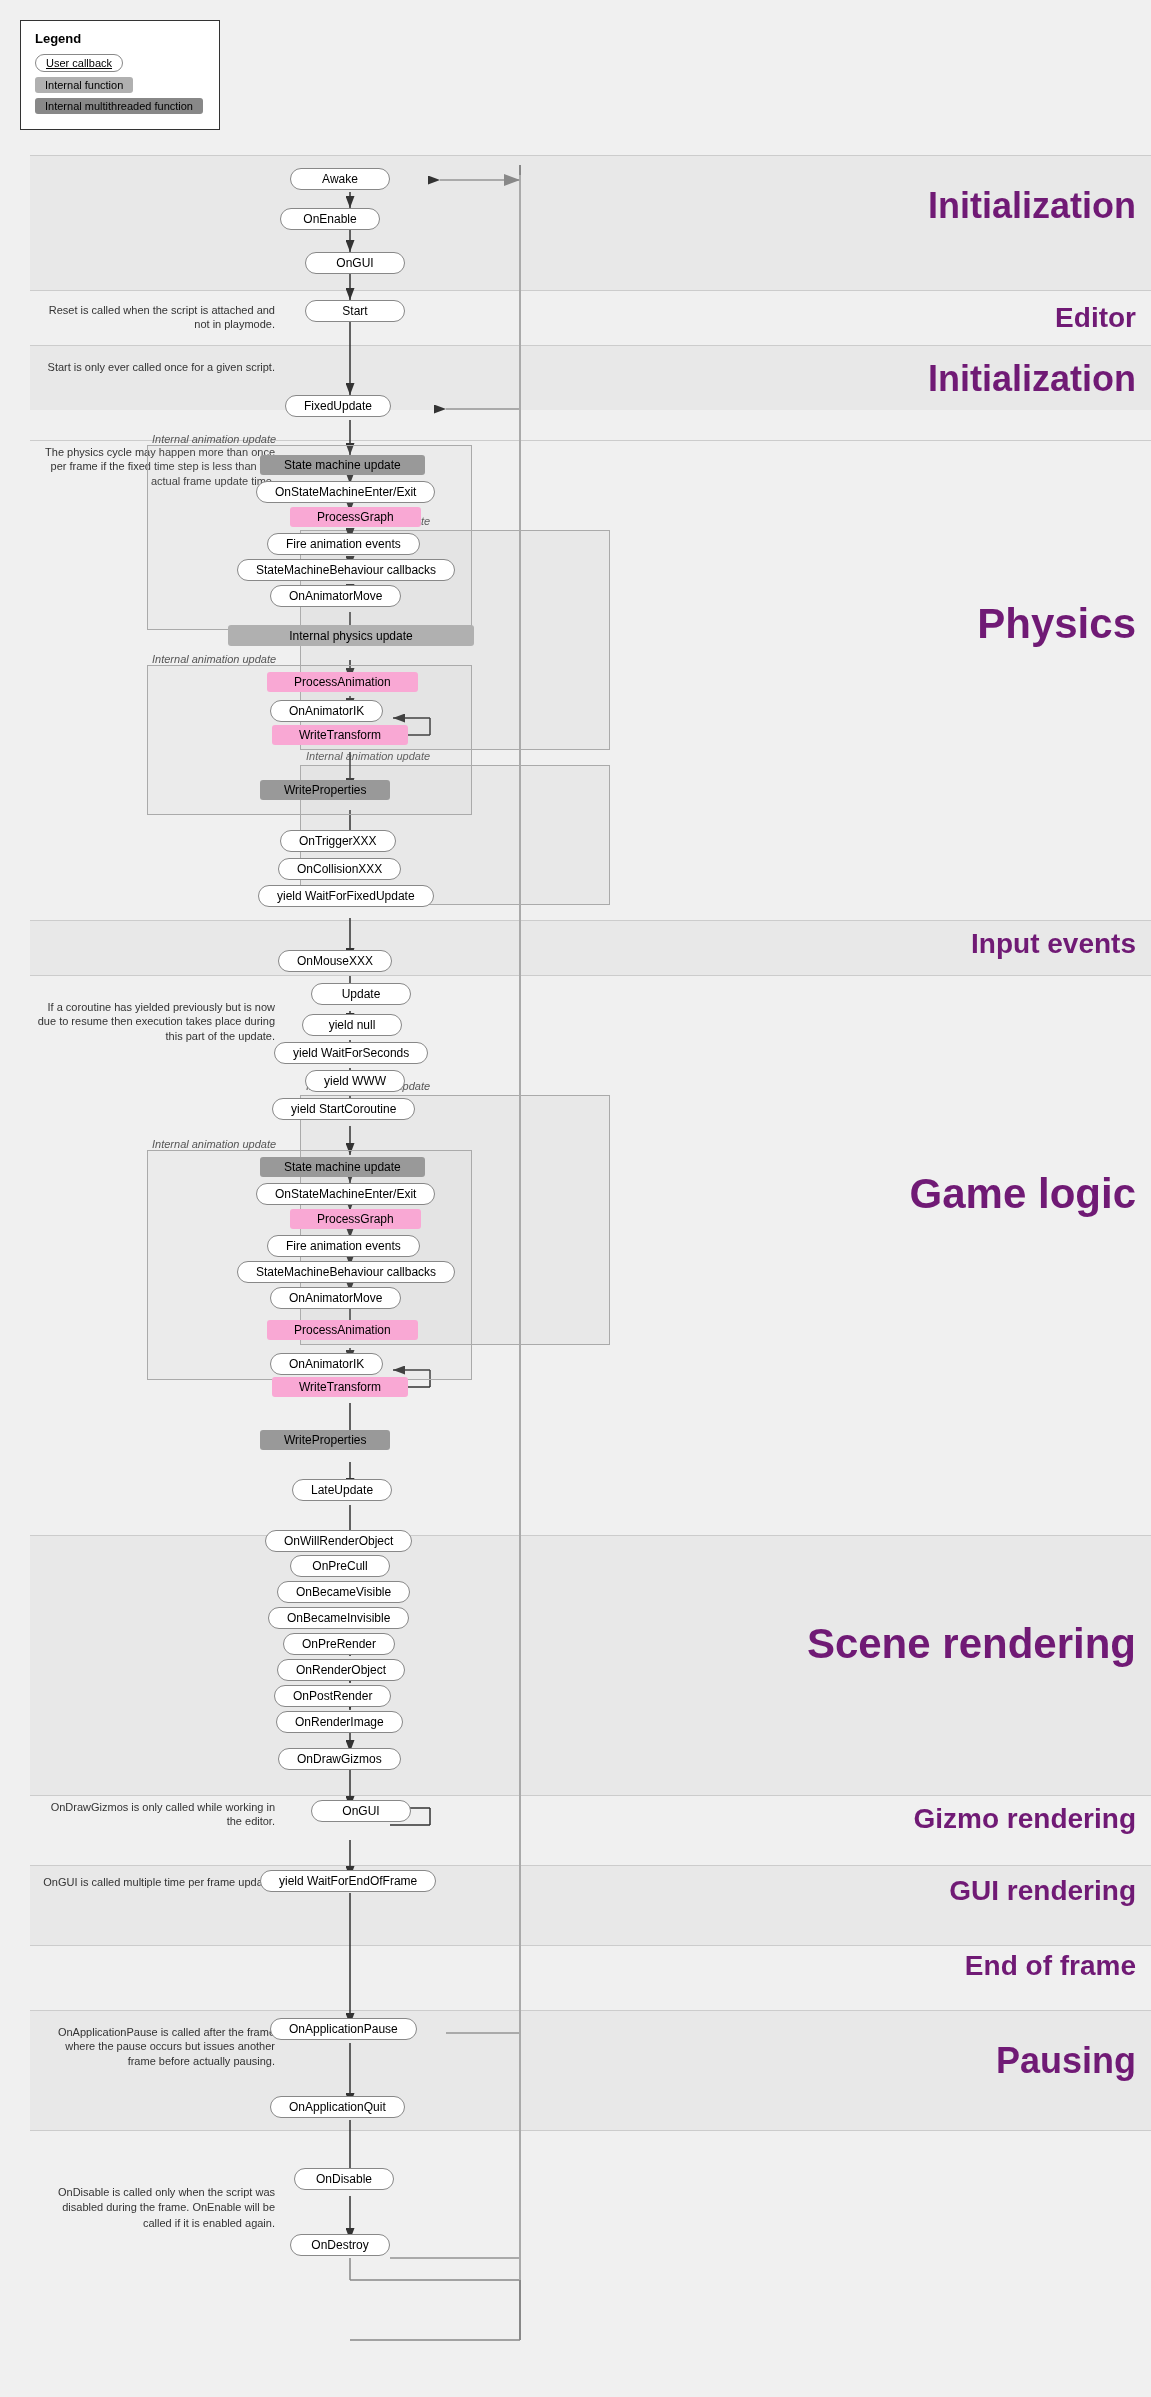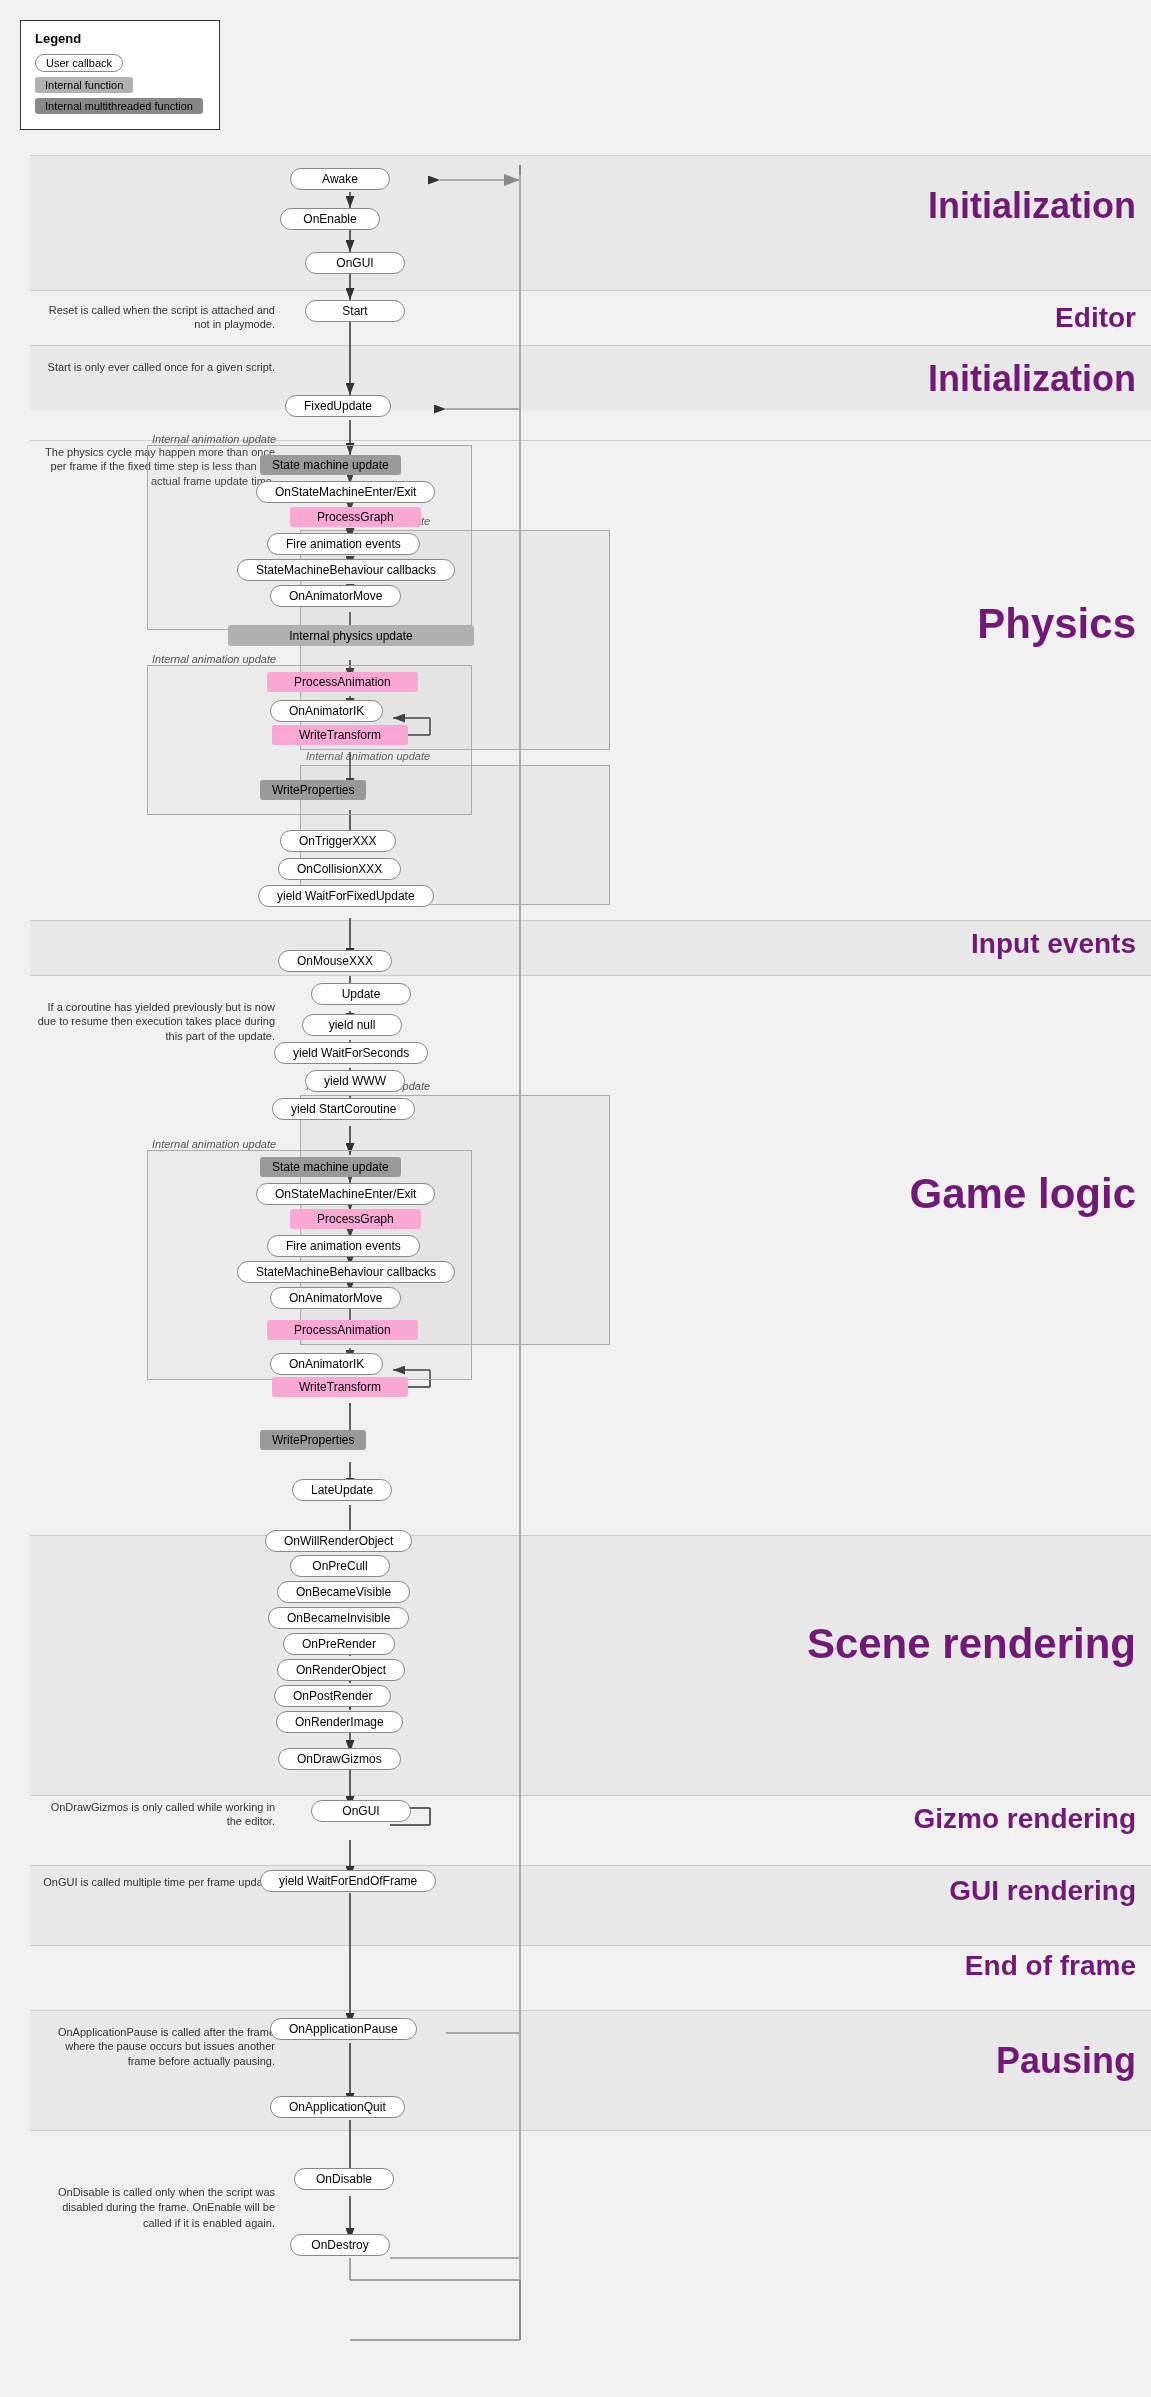--- a/index.html
+++ b/index.html
@@ -37,20 +37,21 @@
       display: inline-block;
       padding: 2px 10px;
       border-radius: 10px;
       font-size: 11px;
       text-align: center;
     }
     .legend-box.user-callback {
       border: 1.5px solid #888;
       background: #fff;
       border-radius: 12px;
+      text-decoration: underline;
     }
     .legend-box.internal-fn {
       background: #b0b0b0;
       color: #000;
       border-radius: 3px;
     }
     .legend-box.internal-mt {
       background: #888;
       color: #000;
       border-radius: 3px;
@@ -72,21 +73,21 @@
       border-radius: 3px;
       padding: 3px 27px;
       font-size: 12px;
       text-align: left;
       display: inline-block;
       min-width: 100px;
     }
     .node-internal-dark {
       background: #999;
       border-radius: 3px;
-      padding: 3px 12px;
+      padding: 3px 24px;
       font-size: 12px;
       text-align: center;
       display: inline-block;
       min-width: 100px;
     }
 
     
     .page {
       width: 1151px;
       min-height: 2397px;

